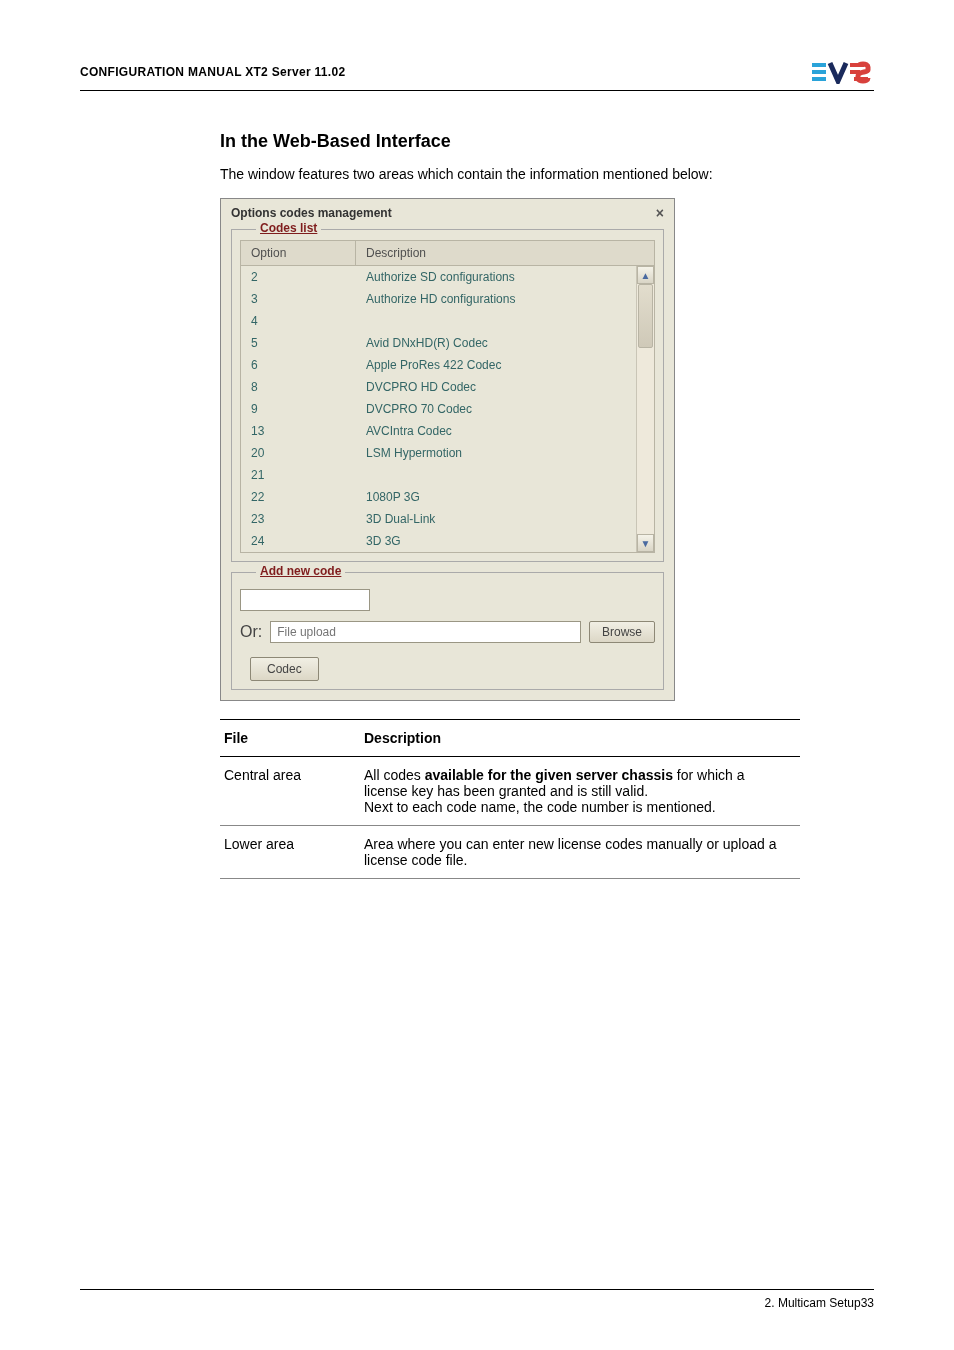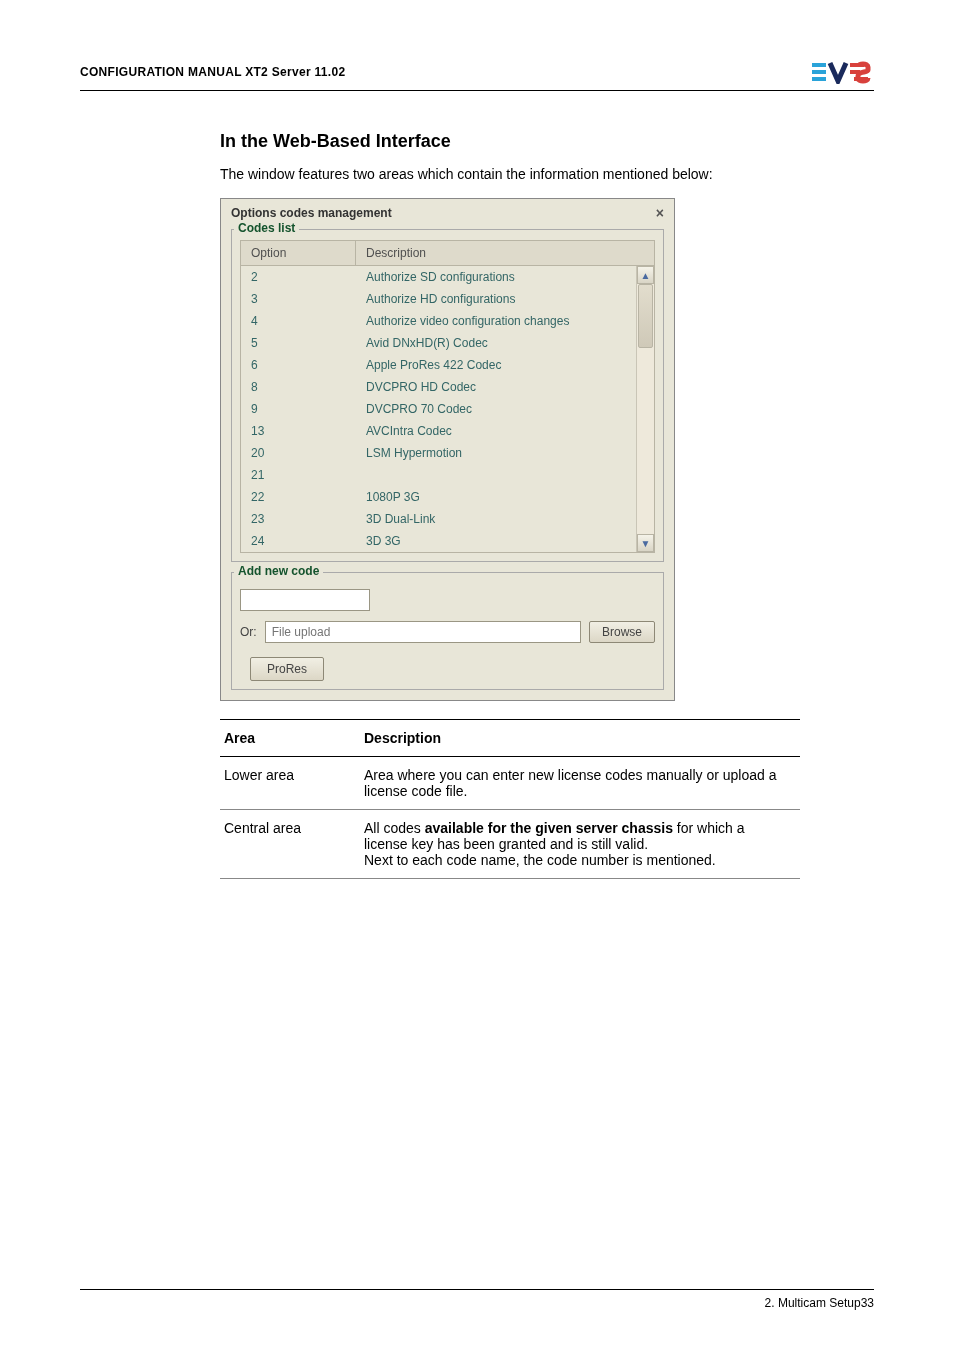--- a/index.html
+++ b/index.html
@@ -59,26 +59,27 @@
   .dialog-close { color: #555; font-size: 14px; cursor: pointer; }
   .fieldset {
     border: 1px solid #aaa;
     margin: 4px 10px 10px 10px;
     padding: 10px 8px 8px 8px;
     position: relative;
   }
   .fieldset-legend {
     position: absolute;
     top: -9px;
-    left: 2px;
+    left: 24px;
     background: #e8e6d8;
     padding: 0 4px;
     font-weight: bold;
     font-size: 12px;
-    color: #14532d;
+    color: #7f1d1d;
+    text-decoration: underline;
   }
   .codes-list { width: 100%; }
   .codes-header {
     display: flex;
     background: #dedacb;
     border: 1px solid #b8b4a4;
   }
   .codes-header .col {
     padding: 5px 10px;
     color: #505050;
@@ -142,21 +143,21 @@
     background: #fff;
     padding: 2px 4px;
     font-size: 12px;
   }
   .addcode-row2 {
     display: flex;
     align-items: center;
     gap: 8px;
     margin-bottom: 14px;
   }
-  .or-label { font-size: 12px; color: #444; }
+  .or-label { font-size: 16px; color: #444; }
   .file-input {
     flex: 1;
     height: 22px;
     border: 1px solid #9a9684;
     background: #fff;
     color: #999;
     padding: 2px 6px;
     font-size: 12px;
   }
   .browse-btn, .submit-btn {
@@ -242,21 +243,20 @@
                 <div class="code-row">
                   <div class="cell cell-option">2</div>
                   <div class="cell cell-desc">Authorize SD configurations</div>
                 </div>
                 <div class="code-row">
                   <div class="cell cell-option">3</div>
                   <div class="cell cell-desc">Authorize HD configurations</div>
                 </div>
                 <div class="code-row">
                   <div class="cell cell-option">4</div>
-                  <div class="cell cell-desc">Authorize video configuration changes</div>
                 </div>
                 <div class="code-row">
                   <div class="cell cell-option">5</div>
                   <div class="cell cell-desc">Avid DNxHD(R) Codec</div>
                 </div>
                 <div class="code-row">
                   <div class="cell cell-option">6</div>
                   <div class="cell cell-desc">Apple ProRes 422 Codec</div>
                 </div>
                 <div class="code-row">
@@ -305,43 +305,43 @@
       <div class="fieldset">
         <div class="fieldset-legend">Add new code</div>
         <div class="addcode-row1">
           <input class="addcode-input" type="text" style="">
         </div>
         <div class="addcode-row2">
           <span class="or-label">Or:</span>
           <input class="file-input" type="text" readonly="" placeholder="File upload" style="">
           <button class="browse-btn">Browse</button>
         </div>
-        <button class="submit-btn">ProRes</button>
+        <button class="submit-btn">Codec</button>
       </div>
     </div>
 
     <table class="desc-table">
       <thead>
         <tr>
-          <th>Area</th>
+          <th>File</th>
           <th>Description</th>
         </tr>
       </thead>
       <tbody>
-        <tr>
-          <td>Lower area</td>
-          <td>Area where you can enter new license codes manually or upload a license code file.</td>
-        </tr>
         <tr>
           <td>Central area</td>
           <td>
             <span>All codes </span><span class="bold-span">available for the given server chassis</span><span> for which a license key has been granted and is still valid.</span><br>
             <span>Next to each code name, the code number is mentioned.</span>
           </td>
         </tr>
+        <tr>
+          <td>Lower area</td>
+          <td>Area where you can enter new license codes manually or upload a license code file.</td>
+        </tr>
       </tbody>
     </table>
   </div>
 
   <div class="footer">
     <span>2. Multicam Setup</span>
     <span>33</span>
   </div>
 </div>
 

